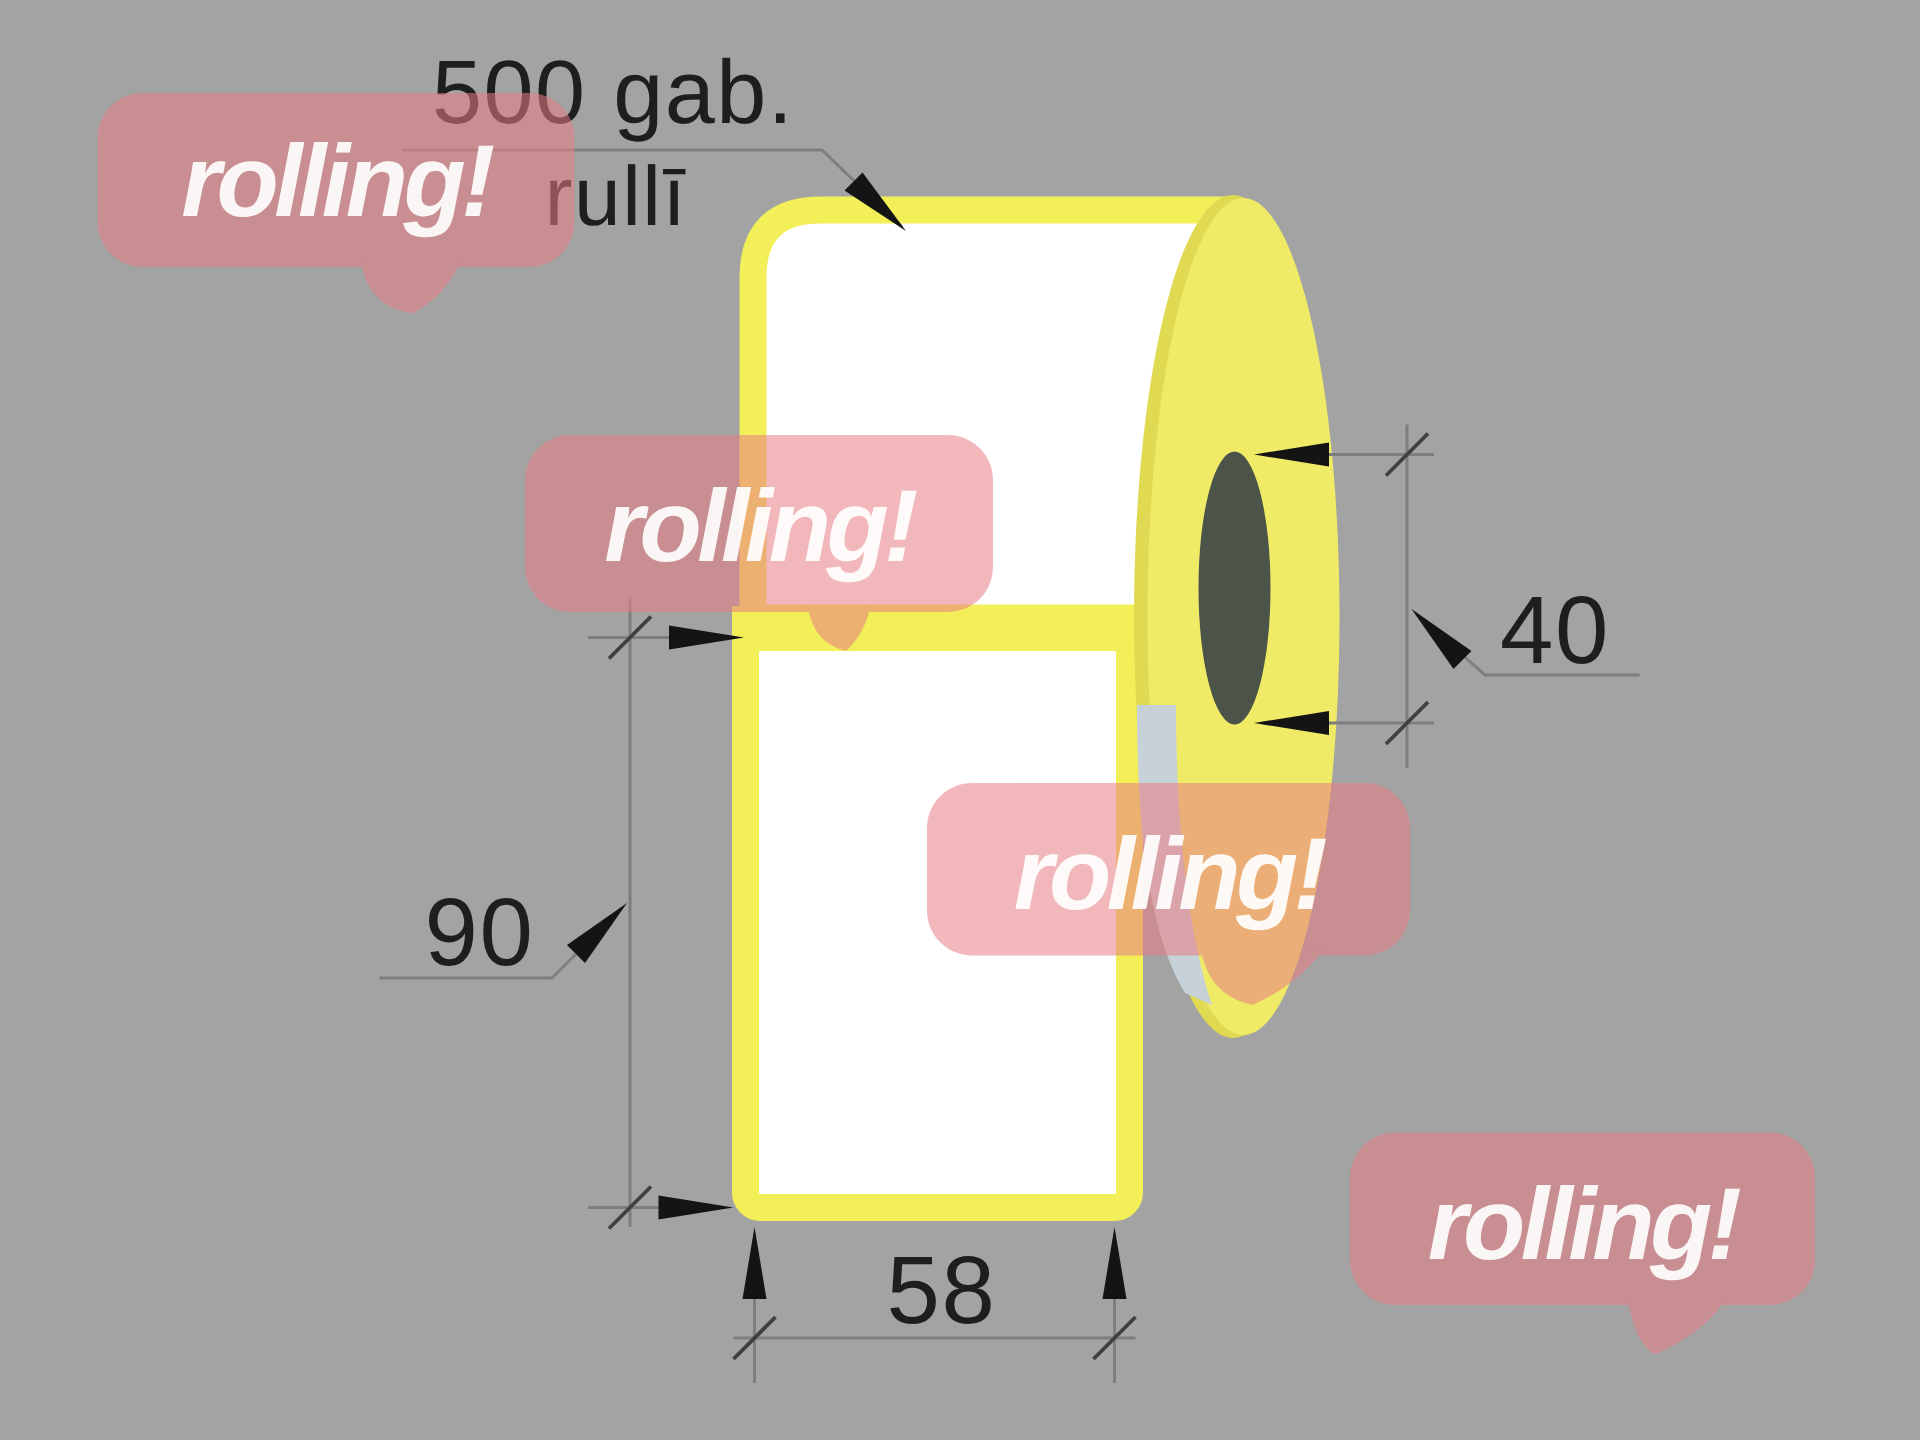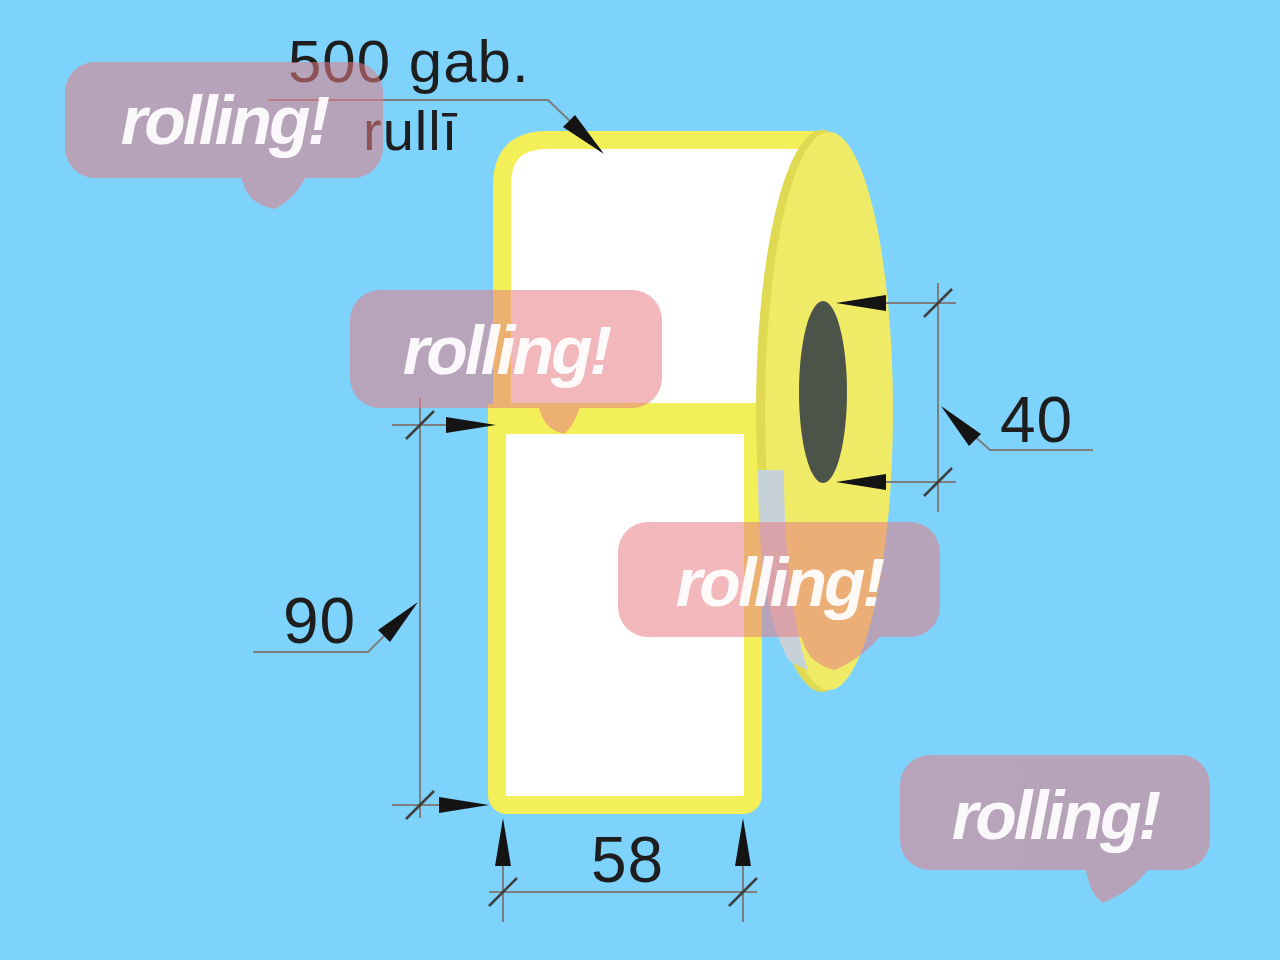--- a/index.html
+++ b/index.html
@@ -8,21 +8,21 @@
     width: 1280px;
     height: 960px;
     background: #ffffff;
     overflow: hidden;
     font-family: "Liberation Sans", sans-serif;
   }
   .stage {
     position: relative;
     width: 1280px;
     height: 960px;
-    background: #7dd3fc;
+    background: #a3a3a3;
   }
   svg { display: block; }
 
   .dim-line {
     stroke: #7e7e7e;
     stroke-width: 2;
     fill: none;
   }
   .tick {
     stroke: #3f3f3f;

